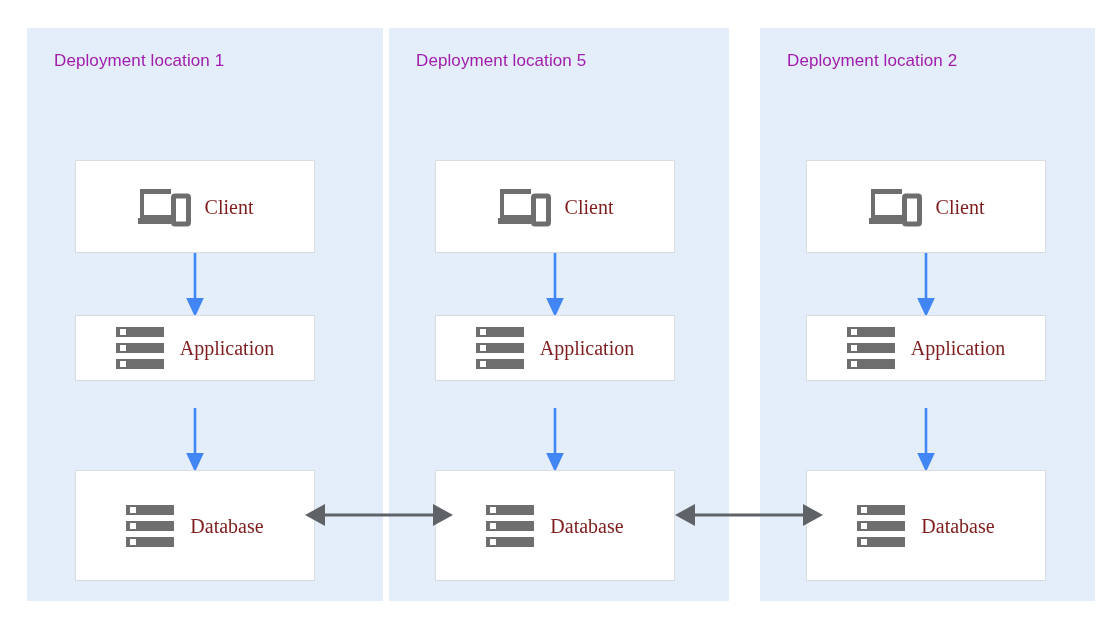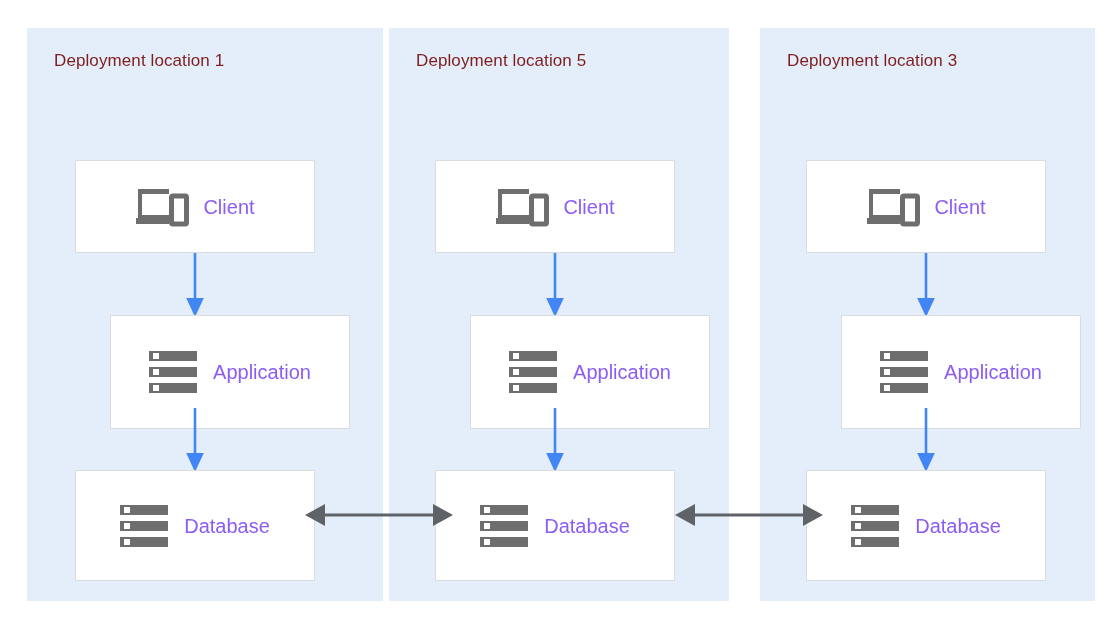--- a/index.html
+++ b/index.html
@@ -33,52 +33,53 @@
   .zone-1 { left: 27px;  width: 356px; }
   .zone-2 { left: 389px; width: 340px; }
   .zone-3 { left: 760px; width: 335px; }
 
   .zone-title {
     position: absolute;
     top: 22px;
     left: 27px;
     font-size: 17px;
     line-height: 22px;
-    color: #7f1d1d;
+    color: #a21caf;
     letter-spacing: 0.1px;
     white-space: nowrap;
   }
 
   
   .node {
     position: absolute;
     background: #ffffff;
     border: 1px solid #dadce0;
     box-sizing: border-box;
     display: flex;
     align-items: center;
     justify-content: center;
     gap: 16px;
   }
   .node-label {
     font-size: 20px;
     line-height: 24px;
-    color: #8b5cf6;
+    color: #7f1d1d;
     white-space: nowrap;
+    font-family: Liberation Serif, serif;
   }
 
   .node-icon {
     flex: 0 0 auto;
     display: block;
   }
 
   
   .row-client { top: 132px; height: 93px; }
   
-  .row-app    { top: 287px; height: 114px; margin-left: 35px; }
+  .row-app    { top: 287px; height: 66px; }
   
   .row-db     { top: 442px; height: 111px; }
 
   .z1 .node { left: 48px; width: 240px; }
   .z2 .node { left: 46px; width: 240px; }
   .z3 .node { left: 46px; width: 240px; }
 
   
   .varrow {
     position: absolute;
@@ -215,21 +216,21 @@
           <rect x="4" y="2" width="6" height="6" fill="#ffffff"></rect>
           <rect x="4" y="18" width="6" height="6" fill="#ffffff"></rect>
           <rect x="4" y="34" width="6" height="6" fill="#ffffff"></rect>
         </svg>
       </span>
       <span class="node-label">Database</span>
     </div>
   </div>
 
   <div class="zone zone-3 z3">
-    <div class="zone-title">Deployment location 3</div>
+    <div class="zone-title">Deployment location 2</div>
 
     <div class="node row-client">
       <span class="node-icon">
         <svg width="52" height="40" viewBox="0 0 52 40" aria-hidden="true">
           <path d="M3 2 h31 v5 h-27 v21 h27 v5 h-31 z" fill="#6e6e6e"></path>
           <rect x="1" y="31" width="33" height="6" fill="#6e6e6e"></rect>
           <rect x="36.5" y="9" width="15" height="28" rx="1.5" fill="none" stroke="#6e6e6e" stroke-width="5"></rect>
         </svg>
       </span>
       <span class="node-label">Client</span>

